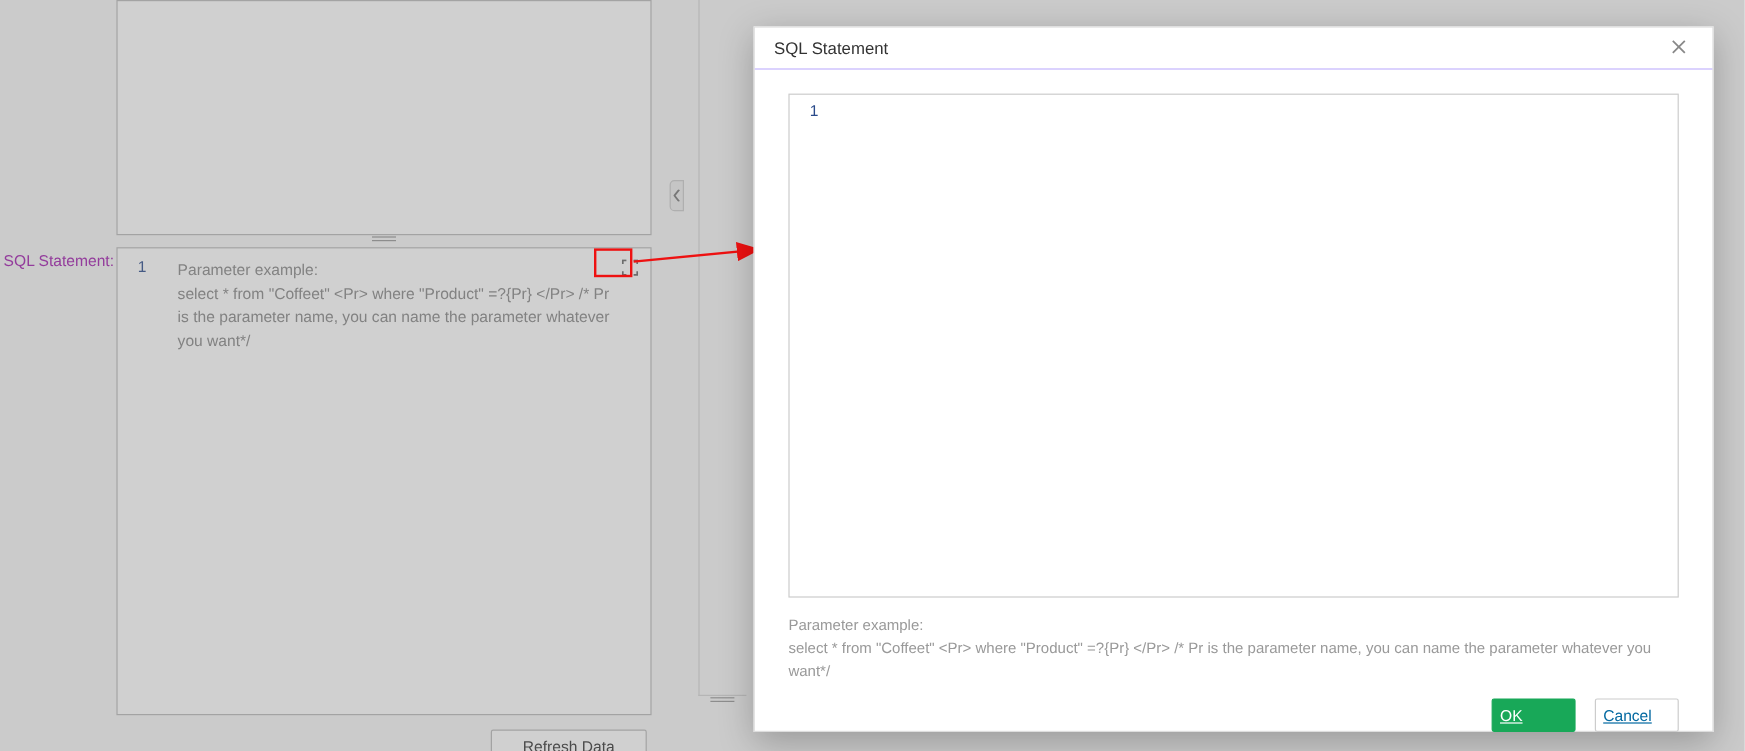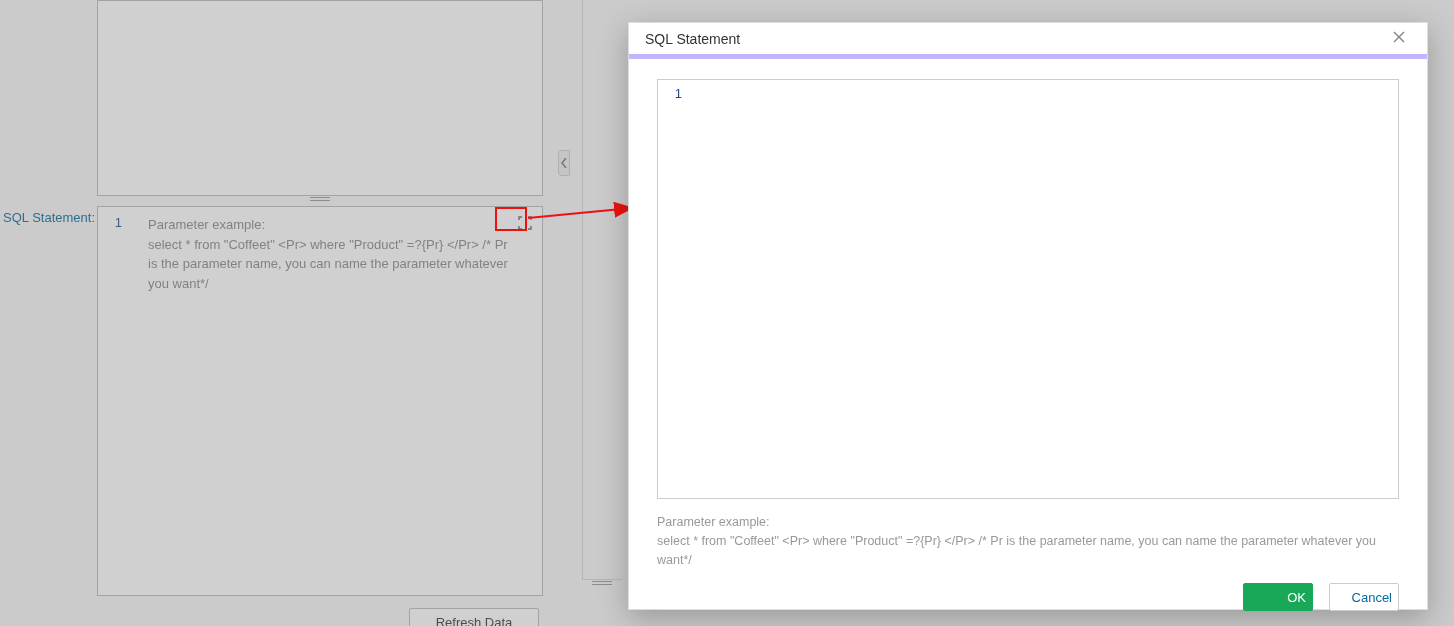--- a/index.html
+++ b/index.html
@@ -2,21 +2,21 @@
 <html><head>
 <meta charset="utf-8">
 <style>
   * { box-sizing: border-box; }
   html, body { margin: 0; padding: 0; font-family: "Segoe UI", Arial, sans-serif; font-size: 13px; color: #333; }
   .viewport { position: relative; width: 1454px; height: 626px; background: #f7f7f7; overflow: hidden; }
   .gray-overlay { position: absolute; inset: 0; background: rgba(120,120,120,0.35); pointer-events: none; z-index: 5; }
 
   
   .bg { position: absolute; inset: 0; }
-  .label-sql { position: absolute; left: 3px; top: 210px; font-size: 13px; color: #0369a1; }
+  .label-sql { position: absolute; left: 3px; top: 210px; font-size: 13px; color: #a21caf; }
   .upper-box { position: absolute; left: 97px; top: 0; width: 446px; height: 196px; border: 1px solid #bbb; background: #fff; }
   .upper-handle { position: absolute; left: 97px; top: 196px; width: 446px; height: 6px; display:flex; align-items:center; justify-content:center; }
   .upper-handle::after { content:""; width:20px; height:2px; border-top:1px solid #999; border-bottom:1px solid #999; }
 
   .editor { position: absolute; left: 97px; top: 206px; width: 446px; height: 390px; border: 1px solid #bbb; background: #fff; }
   .editor .gutter { position:absolute; left:0; top:0; bottom:0; width:32px; border-right: 0 solid transparent; }
   .editor .ln { font-size:13px; color:#2a4a8a; padding:8px 8px 0 0; text-align:right; }
   .editor .content { position:absolute; left:50px; right:34px; top:8px; font-size:13px; color:#888; line-height:1.5; white-space:normal; }
   .expand-btn { position:absolute; right:6px; top:6px; width:22px; height:22px; display:flex; align-items:center; justify-content:center; border:none; background:transparent; cursor:pointer; }
   .expand-btn svg { width:14px; height:14px; stroke:#666; stroke-width:1.4; fill:none; }
@@ -29,32 +29,32 @@
 
   .right-panel-edge { position:absolute; left:582px; top:0; width:40px; height:580px; border-left:1px solid #d6d6d6; border-bottom:1px solid #d6d6d6; }
   .right-panel-handle { position:absolute; left:582px; top:580px; width:40px; height:6px; display:flex; align-items:center; justify-content:center; }
   .right-panel-handle::after { content:""; width:20px; height:2px; border-top:1px solid #999; border-bottom:1px solid #999; }
 
   
   .arrow-svg { position:absolute; left:524px; top:198px; width:115px; height:30px; z-index:7; pointer-events:none; }
 
   
   .modal { position:absolute; left:628px; top:22px; width:800px; height:588px; background:#fff; border:1px solid #ddd; box-shadow: 0 8px 28px rgba(0,0,0,.25); z-index:10; display:flex; flex-direction:column; }
-  .modal-header { height:36px; border-bottom:5px solid #c4b5fd; display:flex; align-items:center; padding:5px 16px; justify-content:space-between; }
+  .modal-header { height:36px; border-bottom:1px solid #c4b5fd; display:flex; align-items:center; padding:5px 16px; justify-content:space-between; }
   .modal-title { font-size:14px; color:#333; }
   .modal-close { width:24px; height:24px; display:flex; align-items:center; justify-content:center; cursor:pointer; }
   .modal-close svg { width:12px; height:12px; stroke:#888; stroke-width:1.5; fill:none; }
   .modal-body { flex:1; padding:20px 28px 14px 28px; display:flex; flex-direction:column; }
   .modal-editor { flex:0 0 420px; border:1px solid #ccc; background:#fff; position:relative; }
   .modal-editor .gutter { position:absolute; left:0; top:0; bottom:0; width:30px; }
   .modal-editor .ln { font-size:13px; color:#2a4a8a; padding:6px 6px 0 0; text-align:right; }
   .modal-editor .content { position:absolute; left:40px; right:8px; top:6px; }
   .hint { margin-top:14px; font-size:12.5px; color:#999; line-height:1.5; }
   .modal-footer { height:50px; padding:0 28px; display:flex; align-items:center; justify-content:flex-end; gap:16px; }
-  .btn { min-width:70px; height:28px; border-radius:2px; font-size:13px; display:inline-flex; align-items:center; justify-content:flex-end; cursor:pointer; }
+  .btn { min-width:70px; height:28px; border-radius:2px; font-size:13px; display:inline-flex; align-items:center; justify-content:flex-start; cursor:pointer;text-decoration:underline; }
   .btn-primary { background:#18a858; color:#fff; border:1px solid #18a858; }
   .btn-default { background:#fff; color:#0369a1; border:1px solid #ccc; }
 </style>
 </head>
 <body>
 
 <div class="viewport">
 
   <div class="bg">
 

